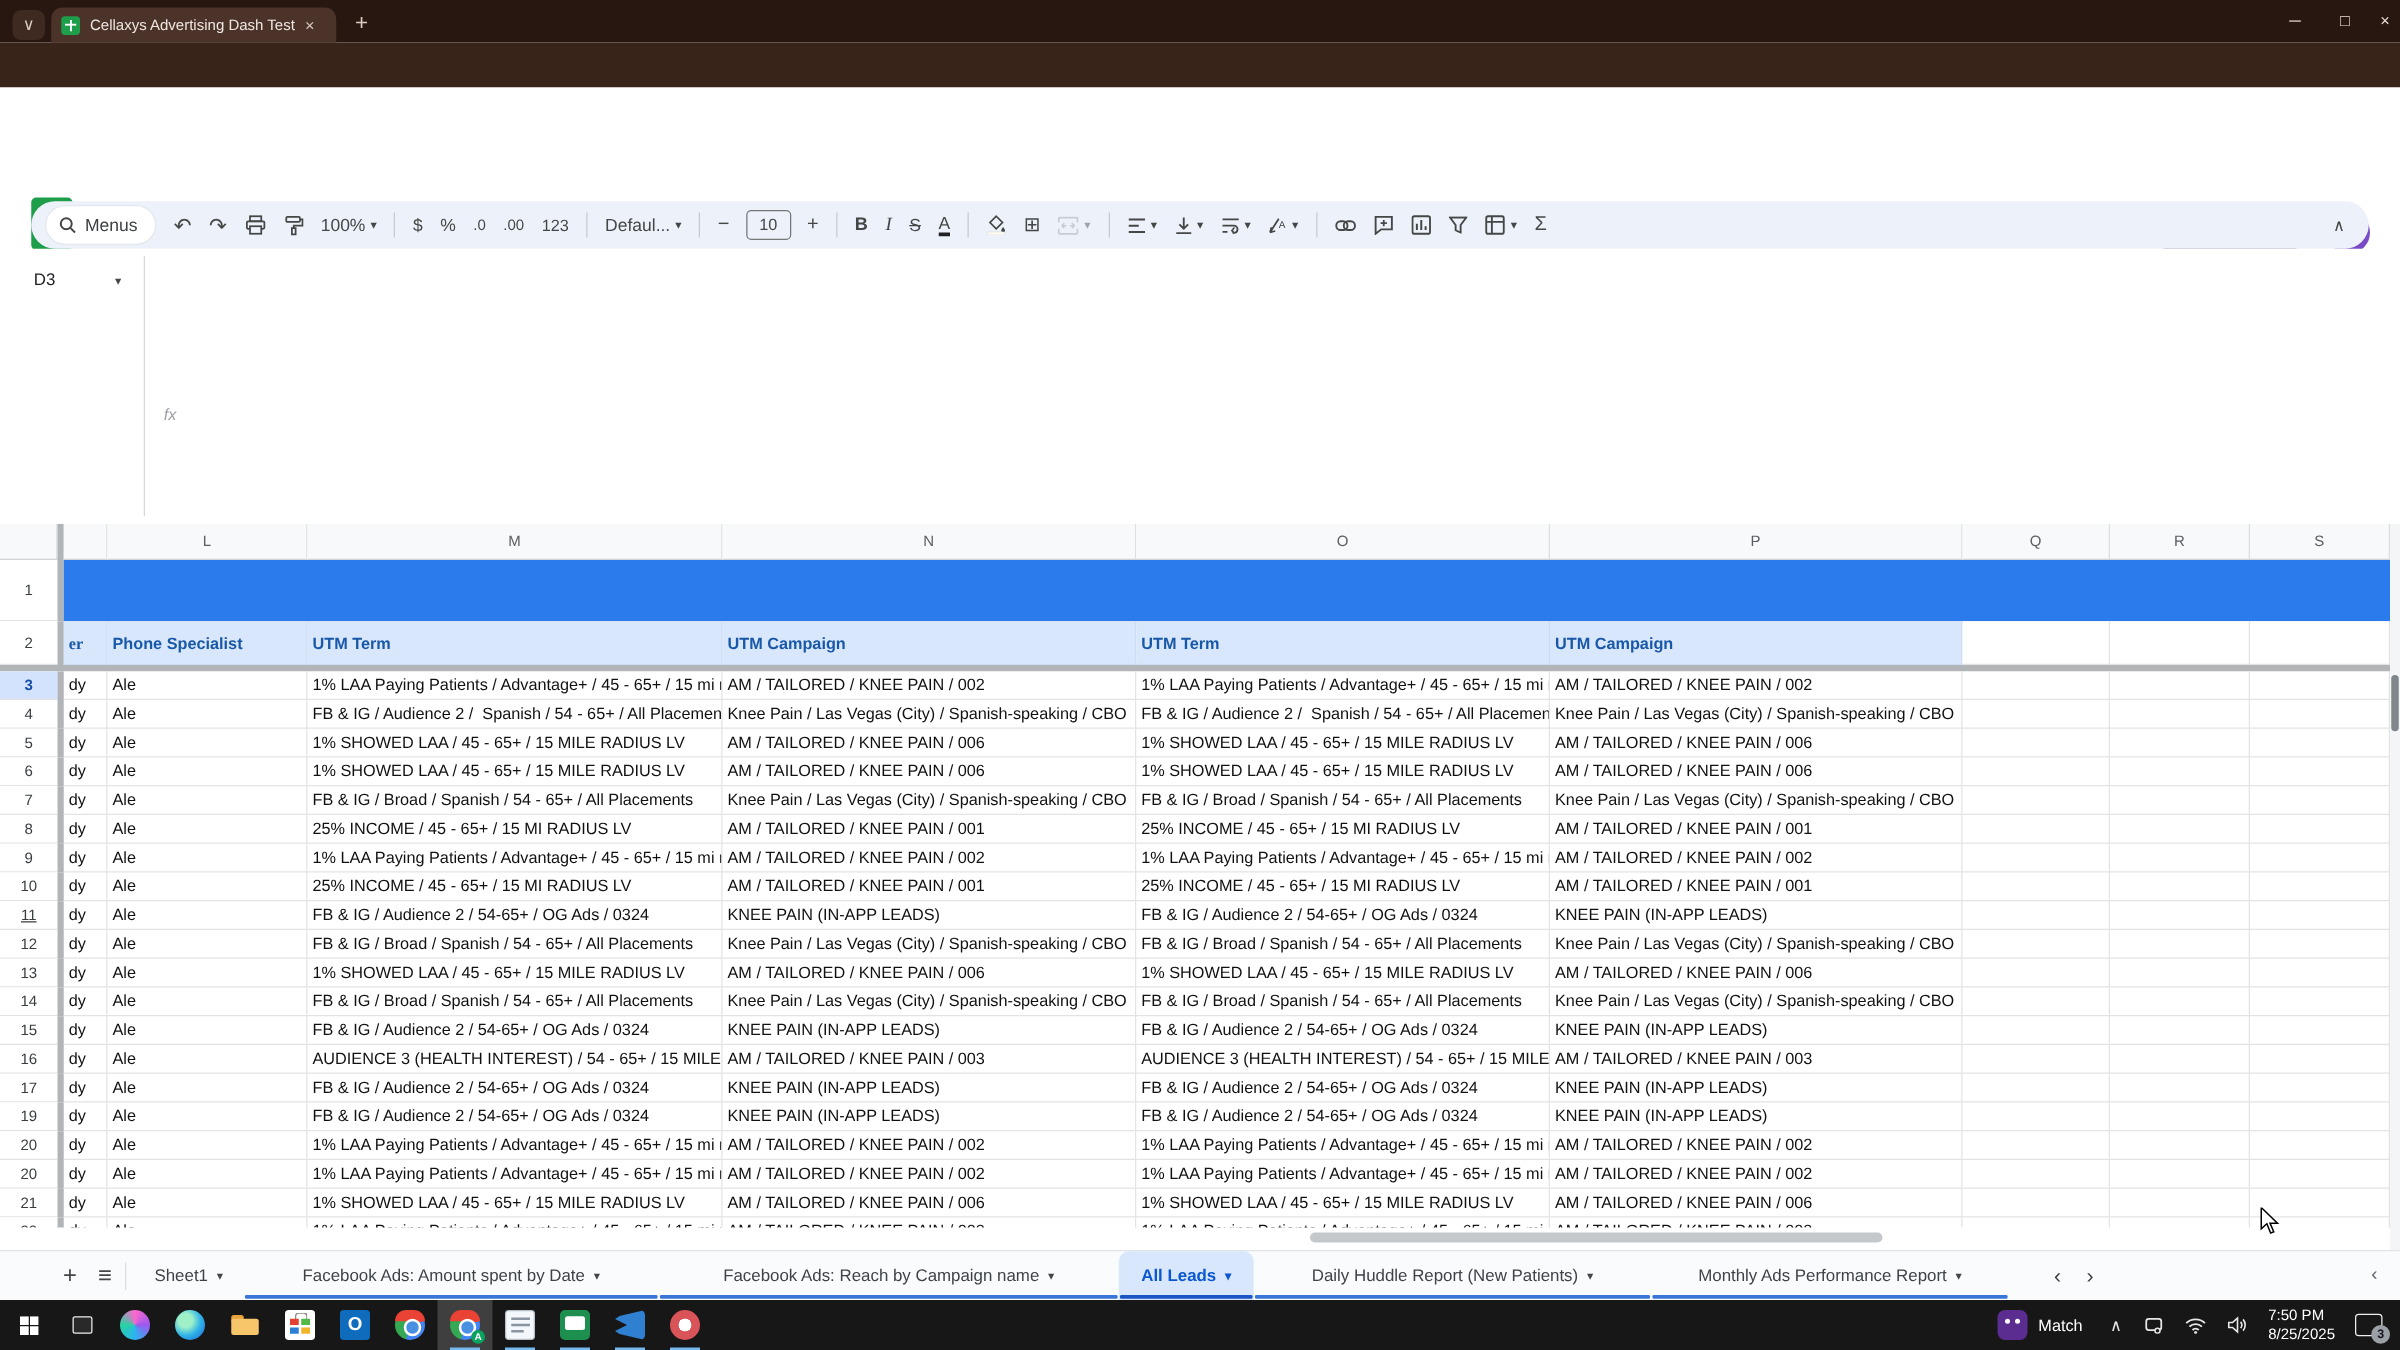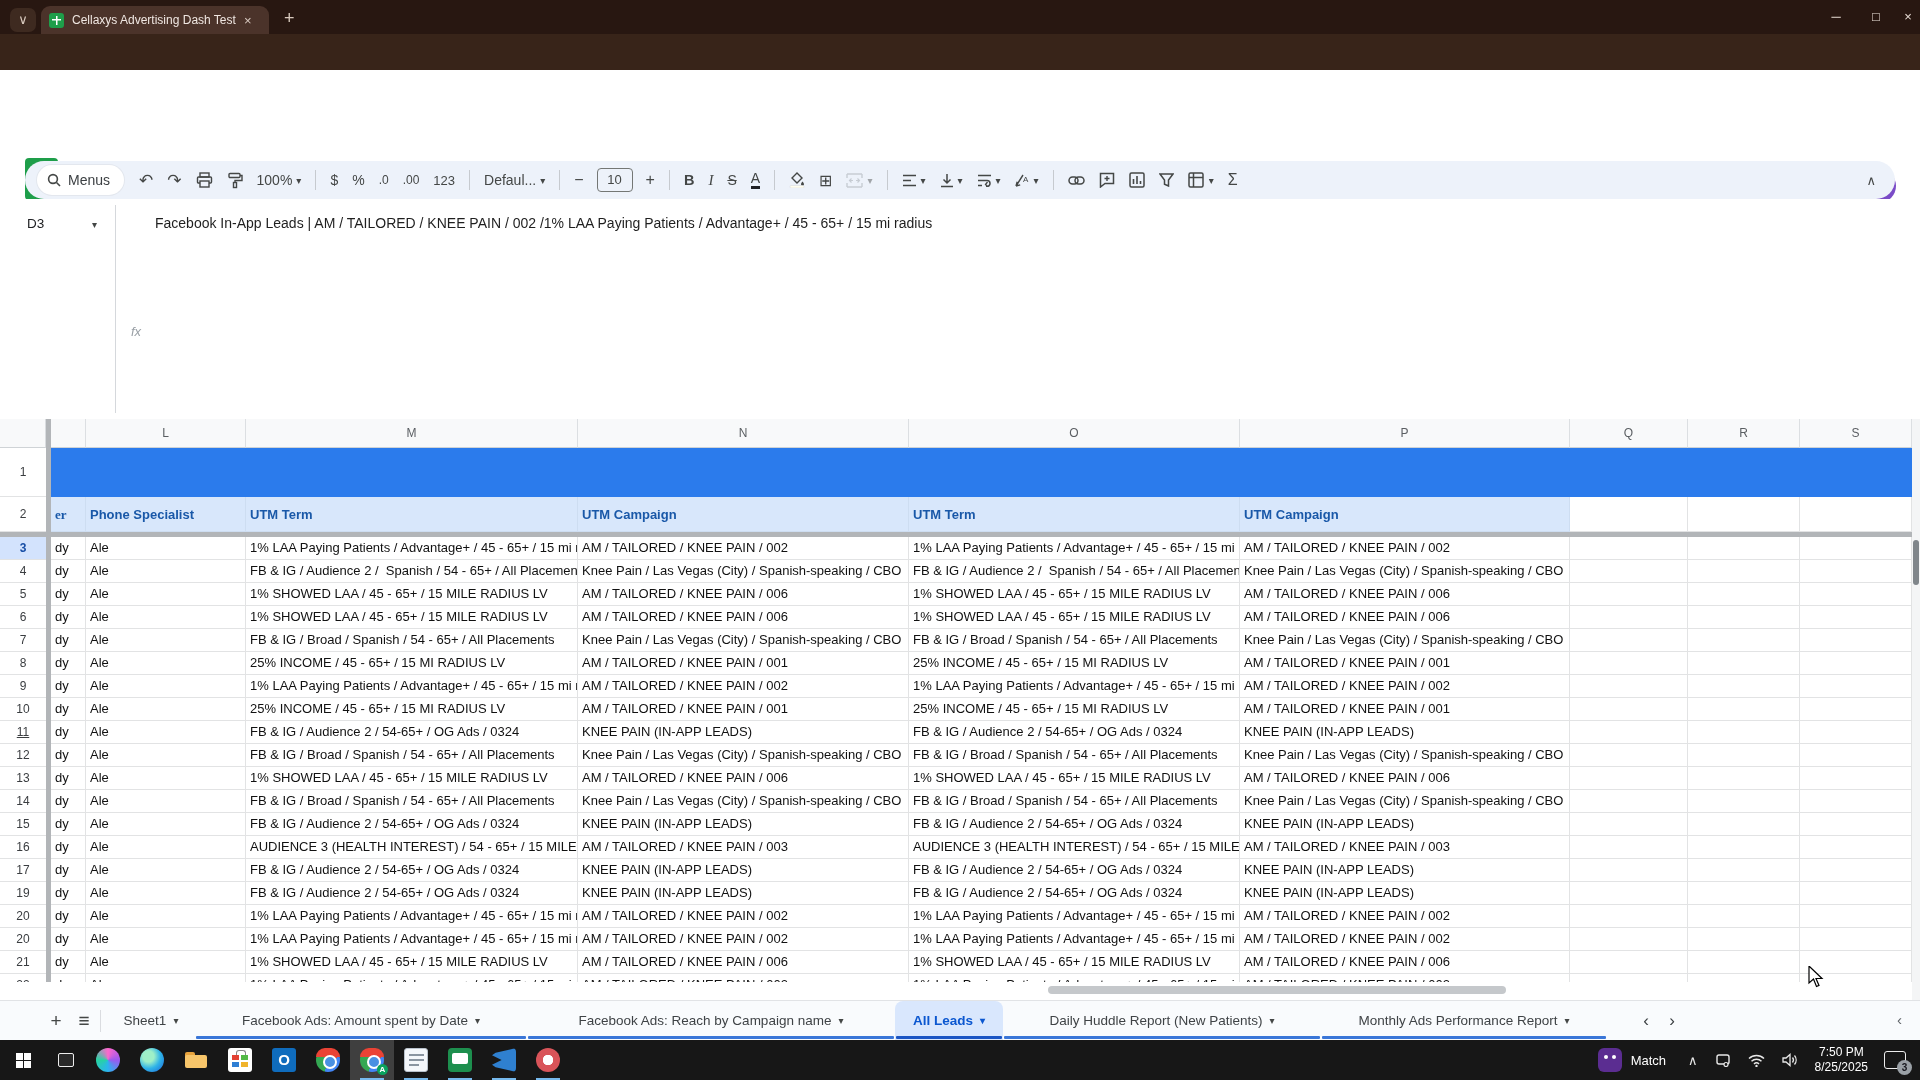--- a/index.html
+++ b/index.html
@@ -172,21 +172,21 @@
   .ic-taskpro { background:#1d8f4e; }
   .ic-taskpro::after { content:""; position:absolute; left:4px; top:5px; width:16px; height:11px; background:#fff; border-radius:2px; }
   .ic-vscode { background:#2f80d0; clip-path:polygon(0 30%, 15% 20%, 100% 0, 100% 100%, 15% 80%, 0 70%, 40% 50%); }
   .ic-snip { border-radius:50%; background:radial-gradient(circle at 50% 50%, #fff 0 30%, #d95459 31% 100%); }
   .tbspacer { flex:1; }
   .matchic { width:24px; height:24px; border-radius:6px; background:#5b2d91; position:relative; flex:none; }
   .matchic::after { content:""; position:absolute; left:6px; top:7px; width:4px; height:4px; border-radius:50%; background:#fff;
         box-shadow:8px 0 0 #fff; }
   .matchlbl { color:#fff; font-size:13px; margin:0 22px 0 9px; }
   .trayic { color:#e8e8e8; font-size:13px; margin-right:17px; display:flex; align-items:center; }
-  .clockblk { color:#fff; font-size:12px; text-align:center; line-height:15px; margin-right:16px; }
+  .clockblk { color:#fff; font-size:12px; text-align:left; line-height:15px; margin-right:16px; }
   .notif { position:relative; width:22px; height:18px; border:1.5px solid #eee; border-radius:3px; margin-right:14px; }
   .notif .cnt { position:absolute; right:-7px; bottom:-7px; width:15px; height:15px; border-radius:50%; background:#9aa0a6;
         color:#16161d; font-size:10px; font-weight:bold; text-align:center; line-height:15px; }
 </style>
 </head>
 <body>
 
 <div id="stage">
 
   <div id="tabstrip">
@@ -408,21 +408,20 @@
     <span class="tbtn" style="font-size:13px">∧</span>
   </div>
 
   <div id="formulabar">
     <div class="namebox">
       <span class="ref">D3</span>
       <span class="dd">▾</span>
     </div>
     <div class="fbdiv"></div>
     <span class="fxlbl">fx</span>
-    <div class="fval">Facebook In-App Leads | AM / TAILORED / KNEE PAIN / 002 /1% LAA Paying Patients / Advantage+ / 45 - 65+ / 15 mi radius</div>
   </div>
 
   <div id="grid">
     <div id="gridinner">
         <div class="grow">
           <div class="corner"></div>
           <div class="vdiv"></div>
           <div class="clh" style="width: 35px;"></div>
           <div class="clh" style="width: 160px;">L</div>
           <div class="clh" style="width: 332px;">M</div>

